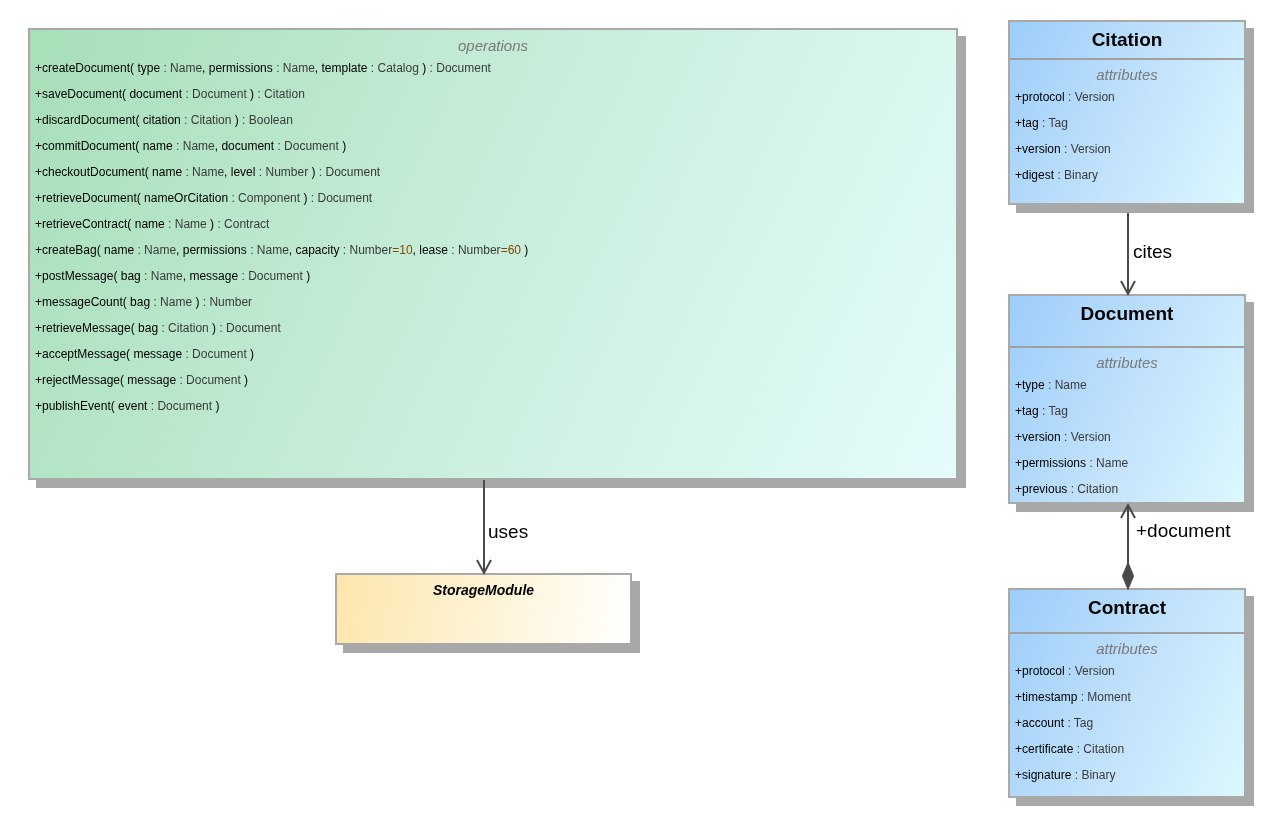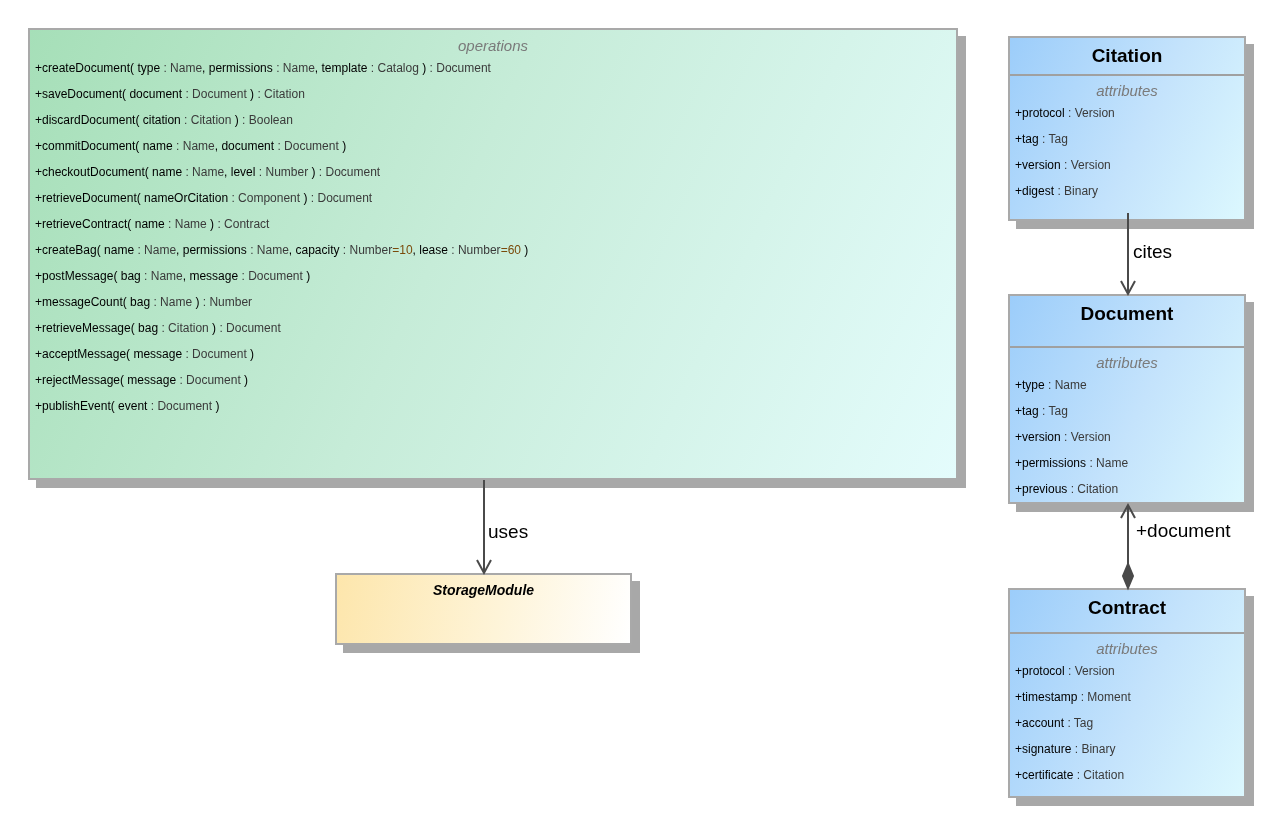--- a/index.html
+++ b/index.html
@@ -37,21 +37,21 @@
       <div class="row"><span>+acceptMessage( message </span><span class="t">: Document</span><span> )</span></div>
       <div class="row"><span>+rejectMessage( message </span><span class="t">: Document</span><span> )</span></div>
       <div class="row"><span>+publishEvent( event </span><span class="t">: Document</span><span> )</span></div>
     </div>
 </div>
 
 <div class="cls yellow" style="left:335px; top:573px; width:297px; height:72px;">
   <div style="text-align:center; font-weight:bold; font-style:italic; font-size:14px; margin-top:7px;">StorageModule</div>
 </div>
 
-<div class="cls blue" style="left:1008px; top:36px; width:238px; height:185px;">
+<div class="cls blue" style="left:1008px; top:20px; width:238px; height:185px;">
   <div class="hdr" style="height:38px; line-height:36px;">Citation</div>
   <div class="sec">attributes</div>
   <div class="attrs">
       <div class="row"><span>+protocol </span><span class="t">: Version</span></div>
       <div class="row"><span>+tag </span><span class="t">: Tag</span></div>
       <div class="row"><span>+version </span><span class="t">: Version</span></div>
       <div class="row"><span>+digest </span><span class="t">: Binary</span></div>
     </div>
 </div>
 
@@ -67,22 +67,22 @@
     </div>
 </div>
 
 <div class="cls blue" style="left:1008px; top:588px; width:238px; height:210px;">
   <div class="hdr" style="height:44px; line-height:36px;">Contract</div>
   <div class="sec">attributes</div>
   <div class="attrs">
       <div class="row"><span>+protocol </span><span class="t">: Version</span></div>
       <div class="row"><span>+timestamp </span><span class="t">: Moment</span></div>
       <div class="row"><span>+account </span><span class="t">: Tag</span></div>
+      <div class="row"><span>+certificate </span><span class="t">: Citation</span></div>
       <div class="row"><span>+signature </span><span class="t">: Binary</span></div>
-      <div class="row"><span>+certificate </span><span class="t">: Citation</span></div>
     </div>
 </div>
 
 <svg class="lines" width="1278" height="830">
   <g stroke="#4a4a4a" stroke-width="2" fill="none">
     <line x1="484" y1="480" x2="484" y2="572"></line>
     <polyline points="477,560 484,573 491,560"></polyline>
   </g>
   <g stroke="#4a4a4a" stroke-width="2" fill="none">
     <line x1="1128" y1="213" x2="1128" y2="293"></line>

